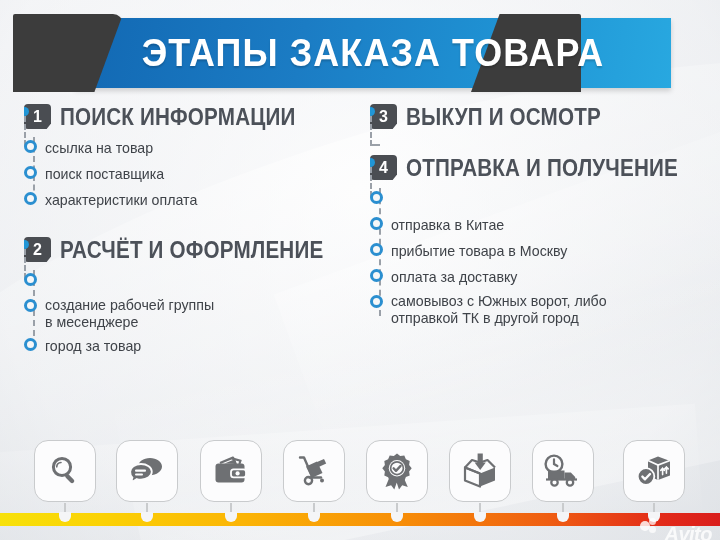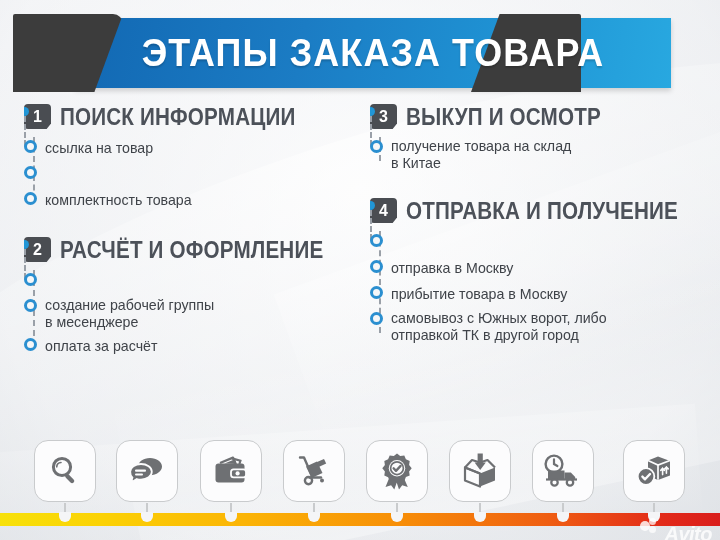--- a/index.html
+++ b/index.html
@@ -139,24 +139,25 @@
           <div class="sec-title">ПОИСК ИНФОРМАЦИИ</div>
         </div>
         <div class="elbow"></div>
         <div class="bullets">
           <div class="bullet">
               <span class="ring"></span>
               <span class="btext">ссылка на товар</span>
             </div>
           <div class="bullet">
               <span class="ring"></span>
-            </div>
-          <div class="bullet">
-              <span class="ring"></span>
-              <span class="btext">комплектность товара</span>
+              <span class="btext">поиск поставщика</span>
+            </div>
+          <div class="bullet">
+              <span class="ring"></span>
+              <span class="btext">характеристики оплата</span>
             </div>
         </div>
       </div>
 
       <div class="section">
         <div class="sec-head">
           <div class="badge">
             <span class="badge-dot"></span>
             <span>2</span>
           </div>
@@ -166,66 +167,66 @@
         <div class="bullets">
           <div class="bullet">
               <span class="ring"></span>
             </div>
           <div class="bullet">
               <span class="ring"></span>
               <span class="btext">создание рабочей группы<br>в месенджере</span>
             </div>
           <div class="bullet">
               <span class="ring"></span>
-              <span class="btext">оплата за расчёт</span>
+              <span class="btext">город за товар</span>
             </div>
         </div>
       </div>
 
     </div>
 
     <div class="col col-right">
 
       <div class="section" style="margin-bottom:26px;">
         <div class="sec-head">
           <div class="badge">
             <span class="badge-dot"></span>
             <span>3</span>
           </div>
           <div class="sec-title">ВЫКУП И ОСМОТР</div>
         </div>
         <div class="elbow"></div>
         <div class="bullets">
-          <div class="bullet">
-              <span class="ring"></span>
-              <span class="btext">получение товара на склад<br>в Китае</span>
-            </div>
         </div>
       </div>
 
       <div class="section">
         <div class="sec-head">
           <div class="badge">
             <span class="badge-dot"></span>
             <span>4</span>
           </div>
           <div class="sec-title">ОТПРАВКА И ПОЛУЧЕНИЕ</div>
         </div>
         <div class="elbow"></div>
         <div class="bullets">
           <div class="bullet">
               <span class="ring"></span>
             </div>
           <div class="bullet">
               <span class="ring"></span>
-              <span class="btext">отправка в Москву</span>
+              <span class="btext">отправка в Китае</span>
             </div>
           <div class="bullet">
               <span class="ring"></span>
               <span class="btext">прибытие товара в Москву</span>
+            </div>
+          <div class="bullet">
+              <span class="ring"></span>
+              <span class="btext">оплата за доставку</span>
             </div>
           <div class="bullet">
               <span class="ring"></span>
               <span class="btext">самовывоз с Южных ворот, либо<br>отправкой ТК в другой город</span>
             </div>
         </div>
       </div>
 
     </div>
   </div>

